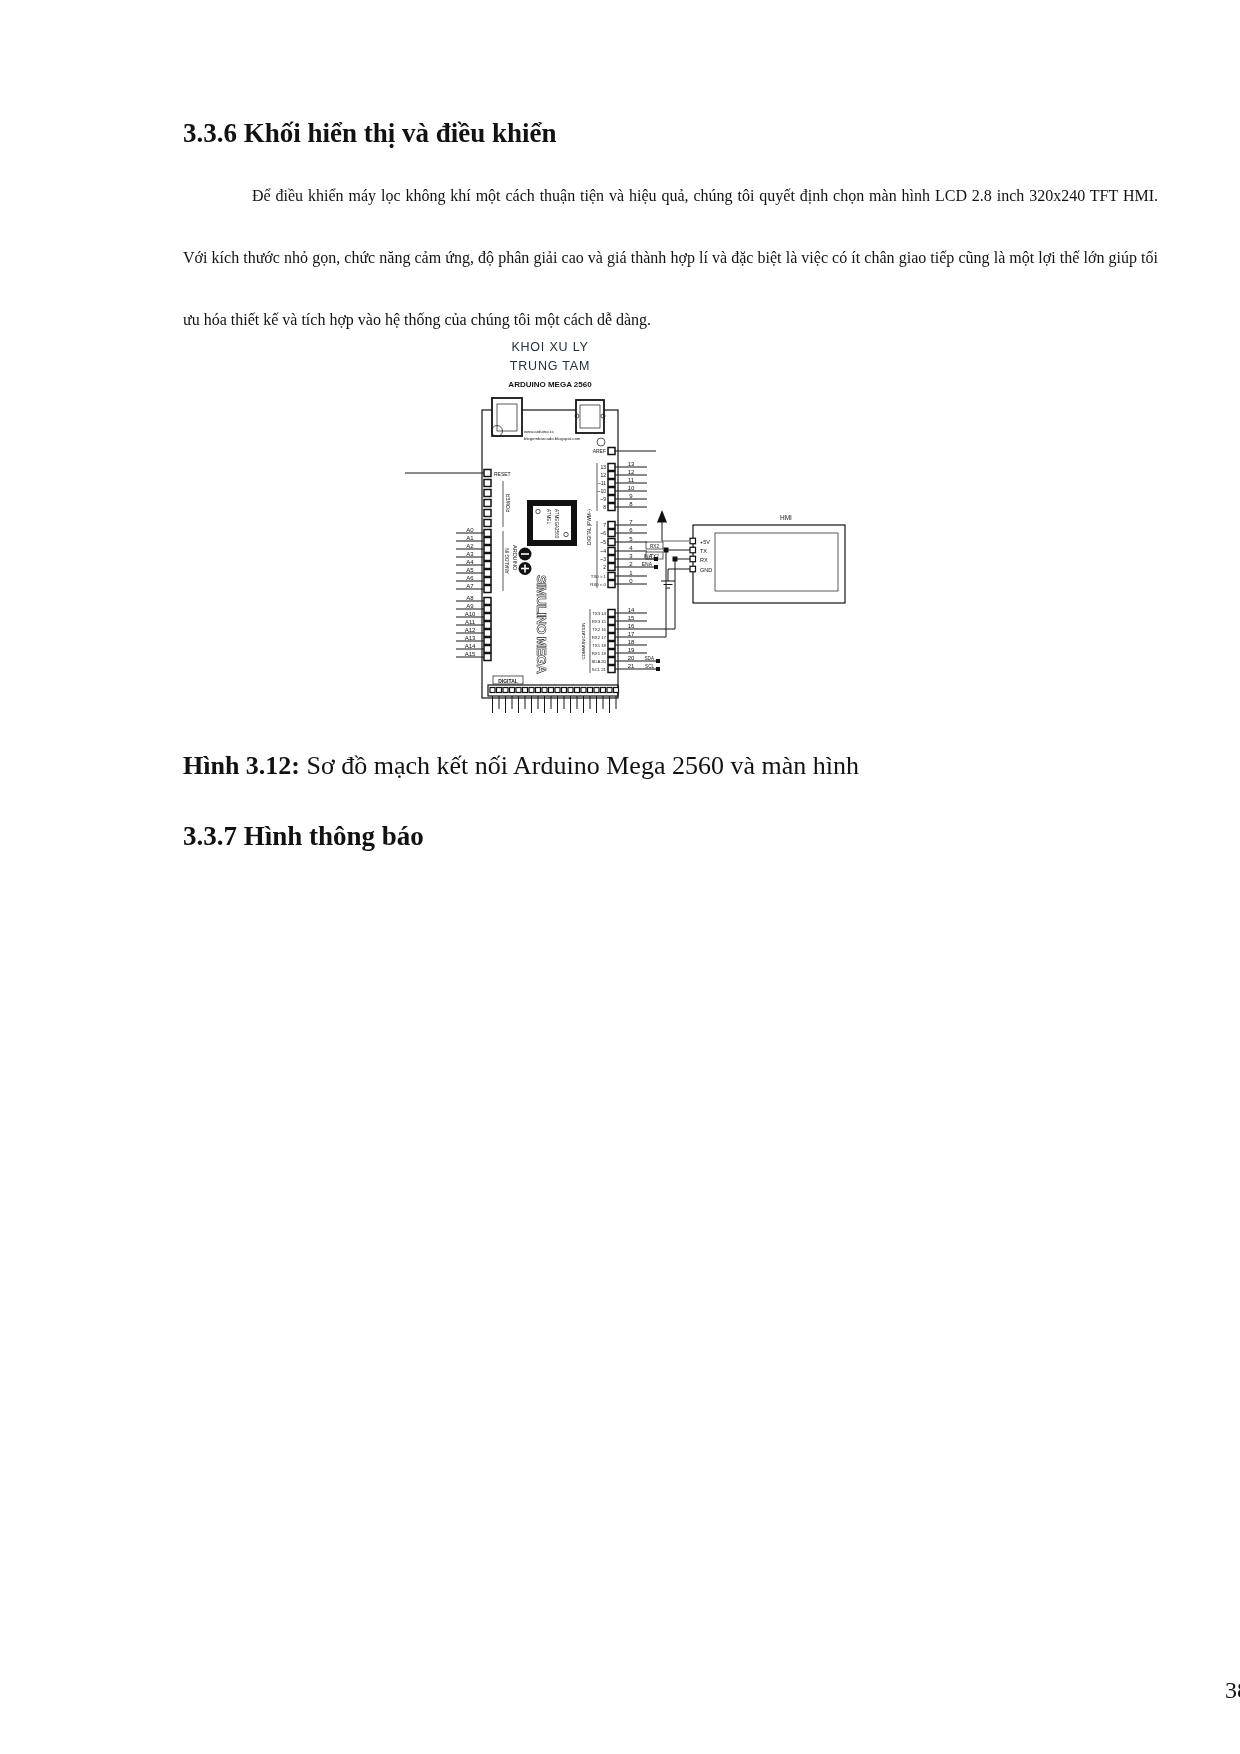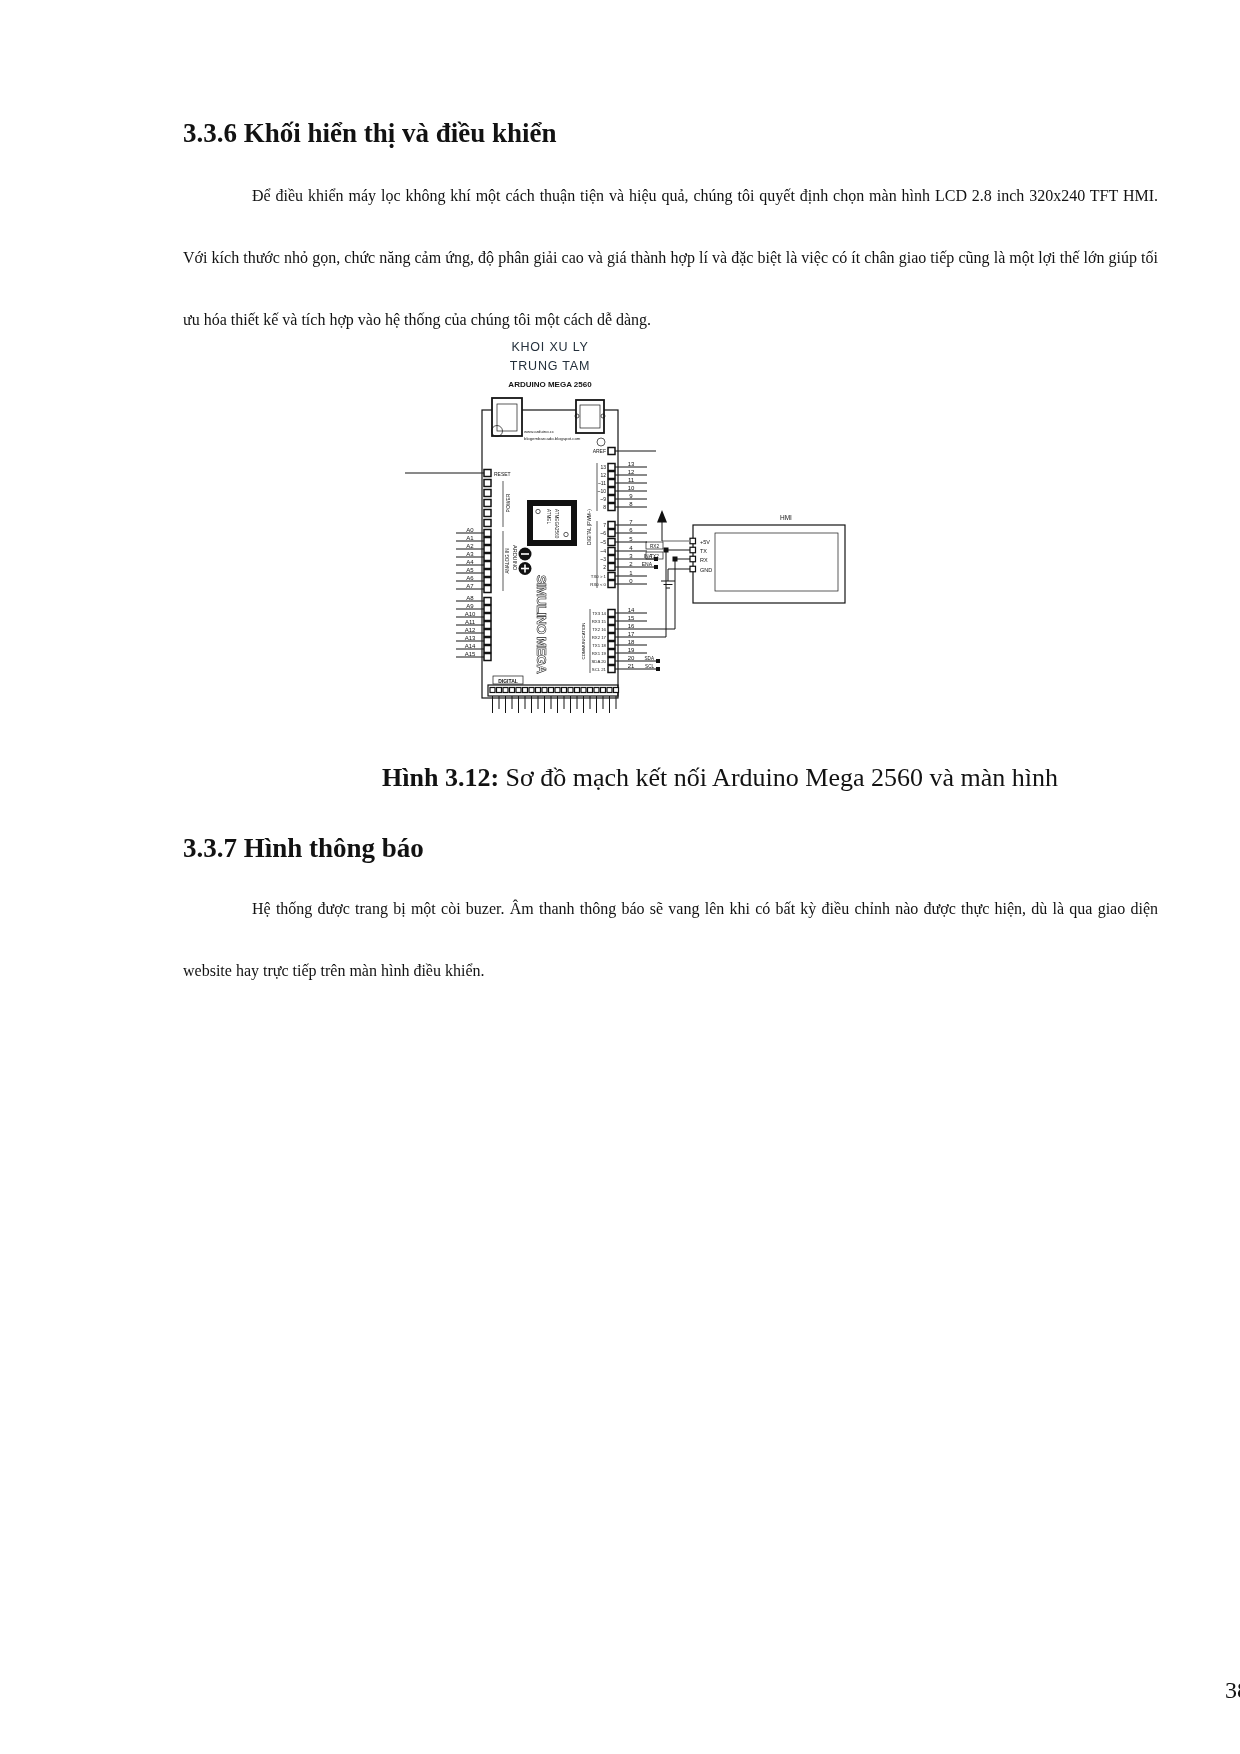--- a/index.html
+++ b/index.html
@@ -3,21 +3,21 @@
 <meta charset="utf-8">
 <style>
   html,body{margin:0;padding:0}
   body{width:1240px;height:1754px;background:#ffffff;position:relative;
        font-family:"Liberation Serif",serif;color:#121212}
   .page{position:absolute;inset:0;padding:118px 82px 0 183px;box-sizing:border-box}
   h2{font-size:27px;margin:0;font-weight:bold}
   #h336{margin-bottom:16px}
   p{font-size:16px;line-height:62px;text-align:justify;text-indent:69px;margin:0}
   figure{margin:-68px 0 0 217px;width:460px;padding:0}
-  figcaption{width:875px;margin:16px 0 0 -217px;text-align:right;font-size:26px}
+  figcaption{width:875px;margin:4px 0 0 -217px;text-align:left;font-size:26px}
   #h337{margin:40px 0 14px}
   .pageno{position:absolute;bottom:50px;left:9px;width:100%;text-align:right;font-size:24px}
 
   svg text{fill:#141414;font-family:"Liberation Sans",sans-serif}
   .w{stroke:#151515;stroke-width:1;fill:none}
   .wg{stroke:#8f8f8f;stroke-width:1.4;fill:none}
   .bx{fill:none;stroke:#151515;stroke-width:1.2}
   .bk{stroke:#151515;stroke-width:.7;fill:none}
   .pin{fill:#fff;stroke:#111;stroke-width:1.5}
   .pins{fill:#fff;stroke:#111;stroke-width:1.2}
@@ -334,16 +334,15 @@
         </g>
       </g>
     </svg>
 
     <figcaption>
       <b>Hình 3.12:</b><span> Sơ đồ mạch kết nối Arduino Mega 2560 và màn hình</span>
     </figcaption>
   </figure>
 
   <h2 id="h337">3.3.7 Hình thông báo</h2>
-  <p>Hệ thống được trang bị một còi buzer. Âm thanh thông báo sẽ vang lên khi có bất kỳ điều chỉnh nào được thực hiện, dù là qua giao diện website hay trực tiếp trên màn hình điều khiển.</p>
 
   <div class="pageno">38</div>
 </div>
 
 </body></html>

